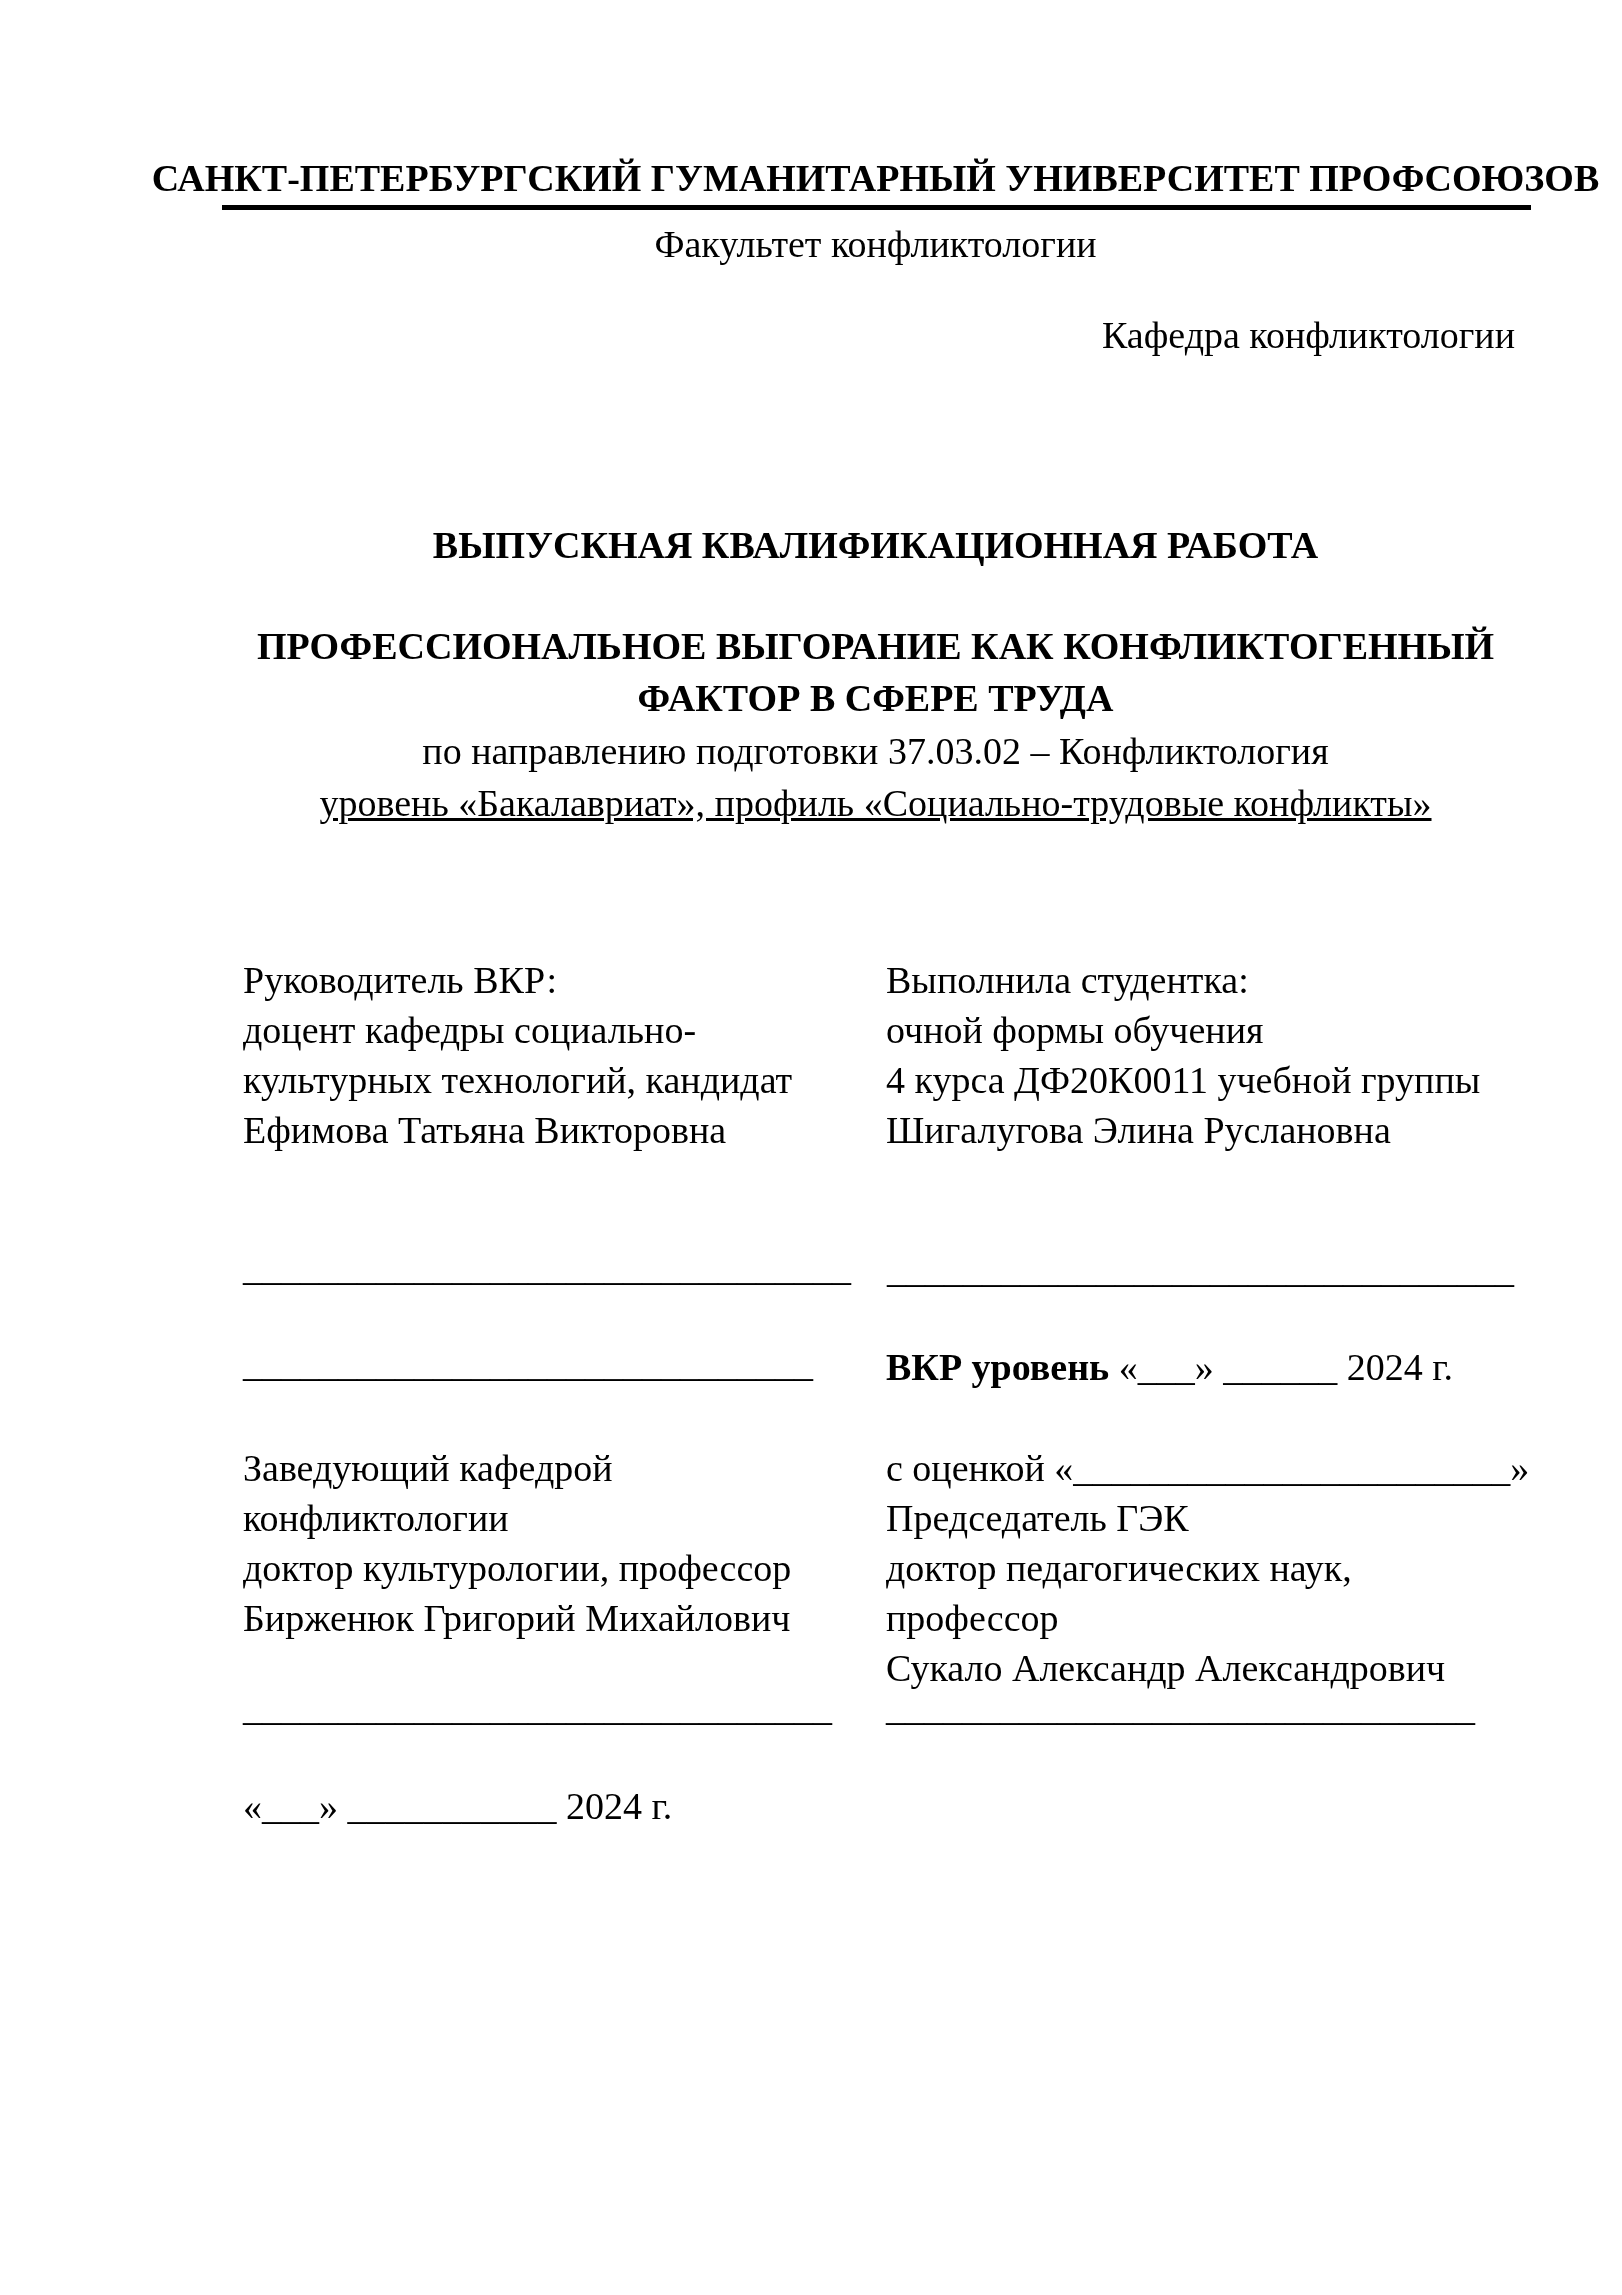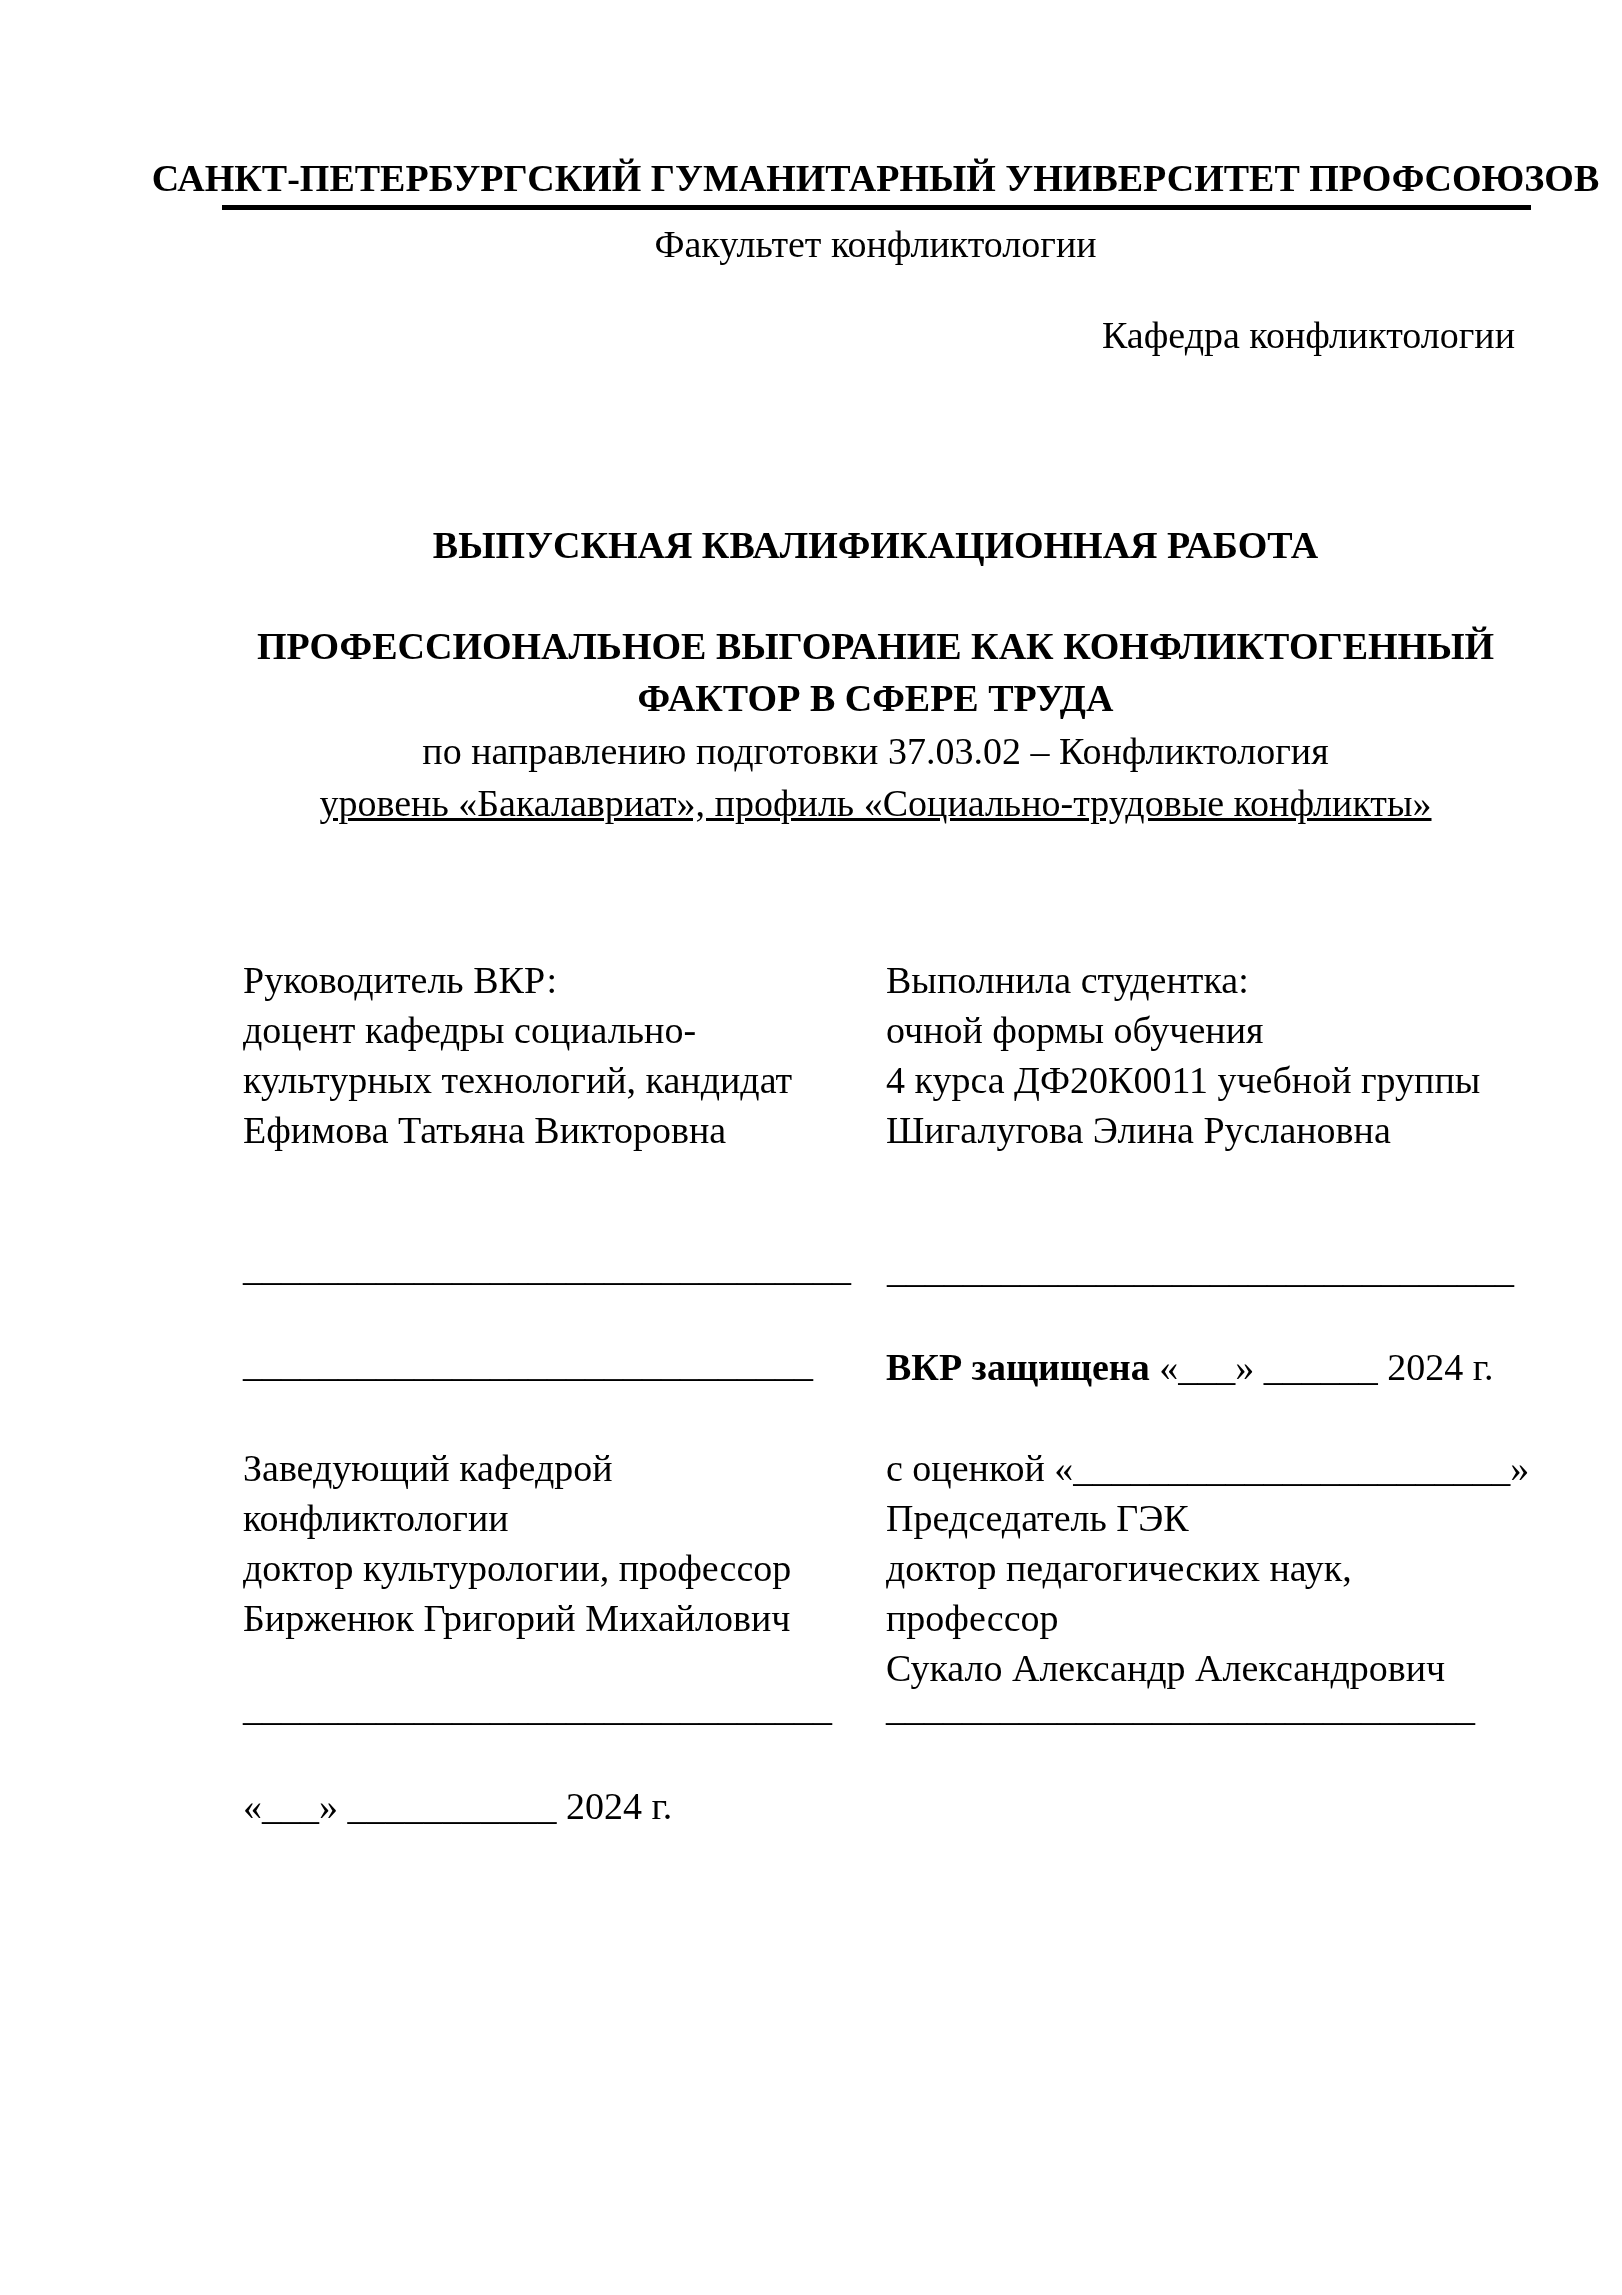--- a/index.html
+++ b/index.html
@@ -91,21 +91,21 @@
     <div>очной формы обучения</div>
     <div>4 курса ДФ20К0011 учебной группы</div>
     <div>Шигалугова Элина Руслановна</div>
   </div>
 
   <div class="sig col-left" style="top:1242px;">________________________________</div>
   <div class="sig" style="left:887px; top:1244px;">_________________________________</div>
 
   <div class="sig col-left" style="top:1338px;">______________________________</div>
   <div class="line col-right" style="top:1342px;">
-    <span class="bold">ВКР защищена</span><span> «___» ______ 2024 г.</span>
+    <span class="bold">ВКР уровень</span><span> «___» ______ 2024 г.</span>
   </div>
 
   <div class="block col-left" style="top:1443px; width:637px;">
     <div>Заведующий кафедрой</div>
     <div>конфликтологии</div>
     <div>доктор культурологии, профессор</div>
     <div>Бирженюк Григорий Михайлович</div>
   </div>
 
   <div class="block col-right" style="top:1443px; width:645px;">

